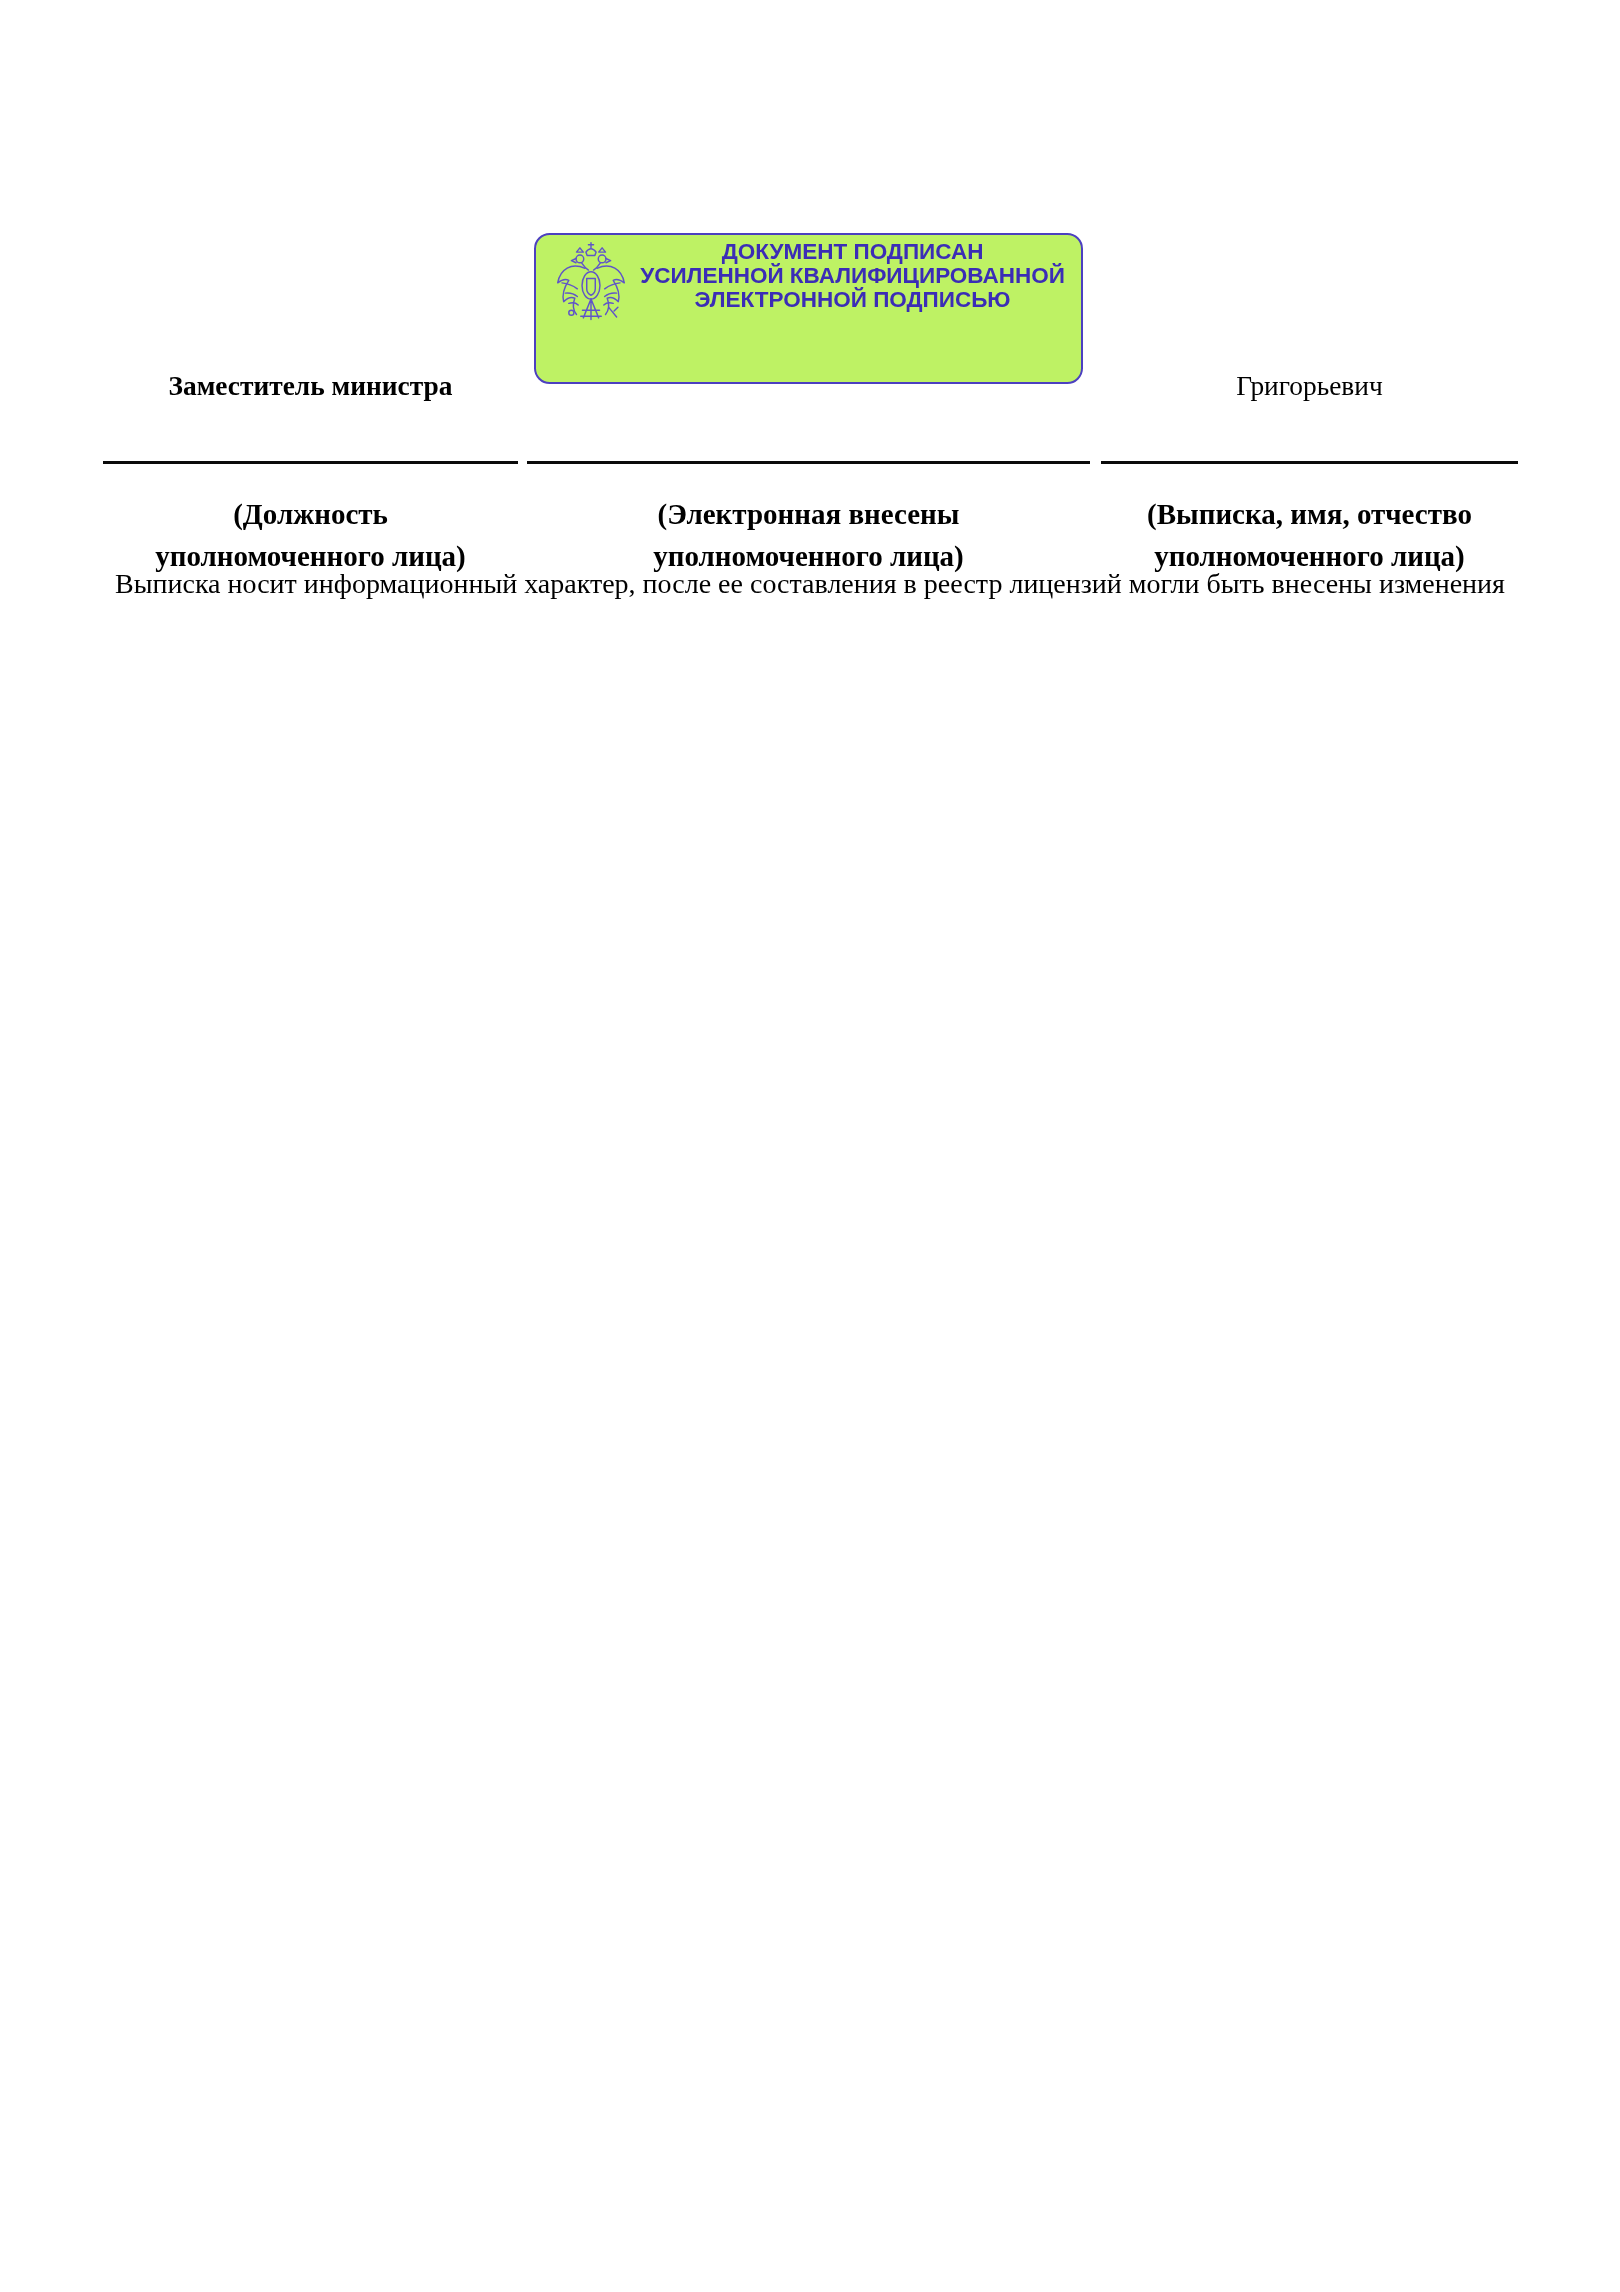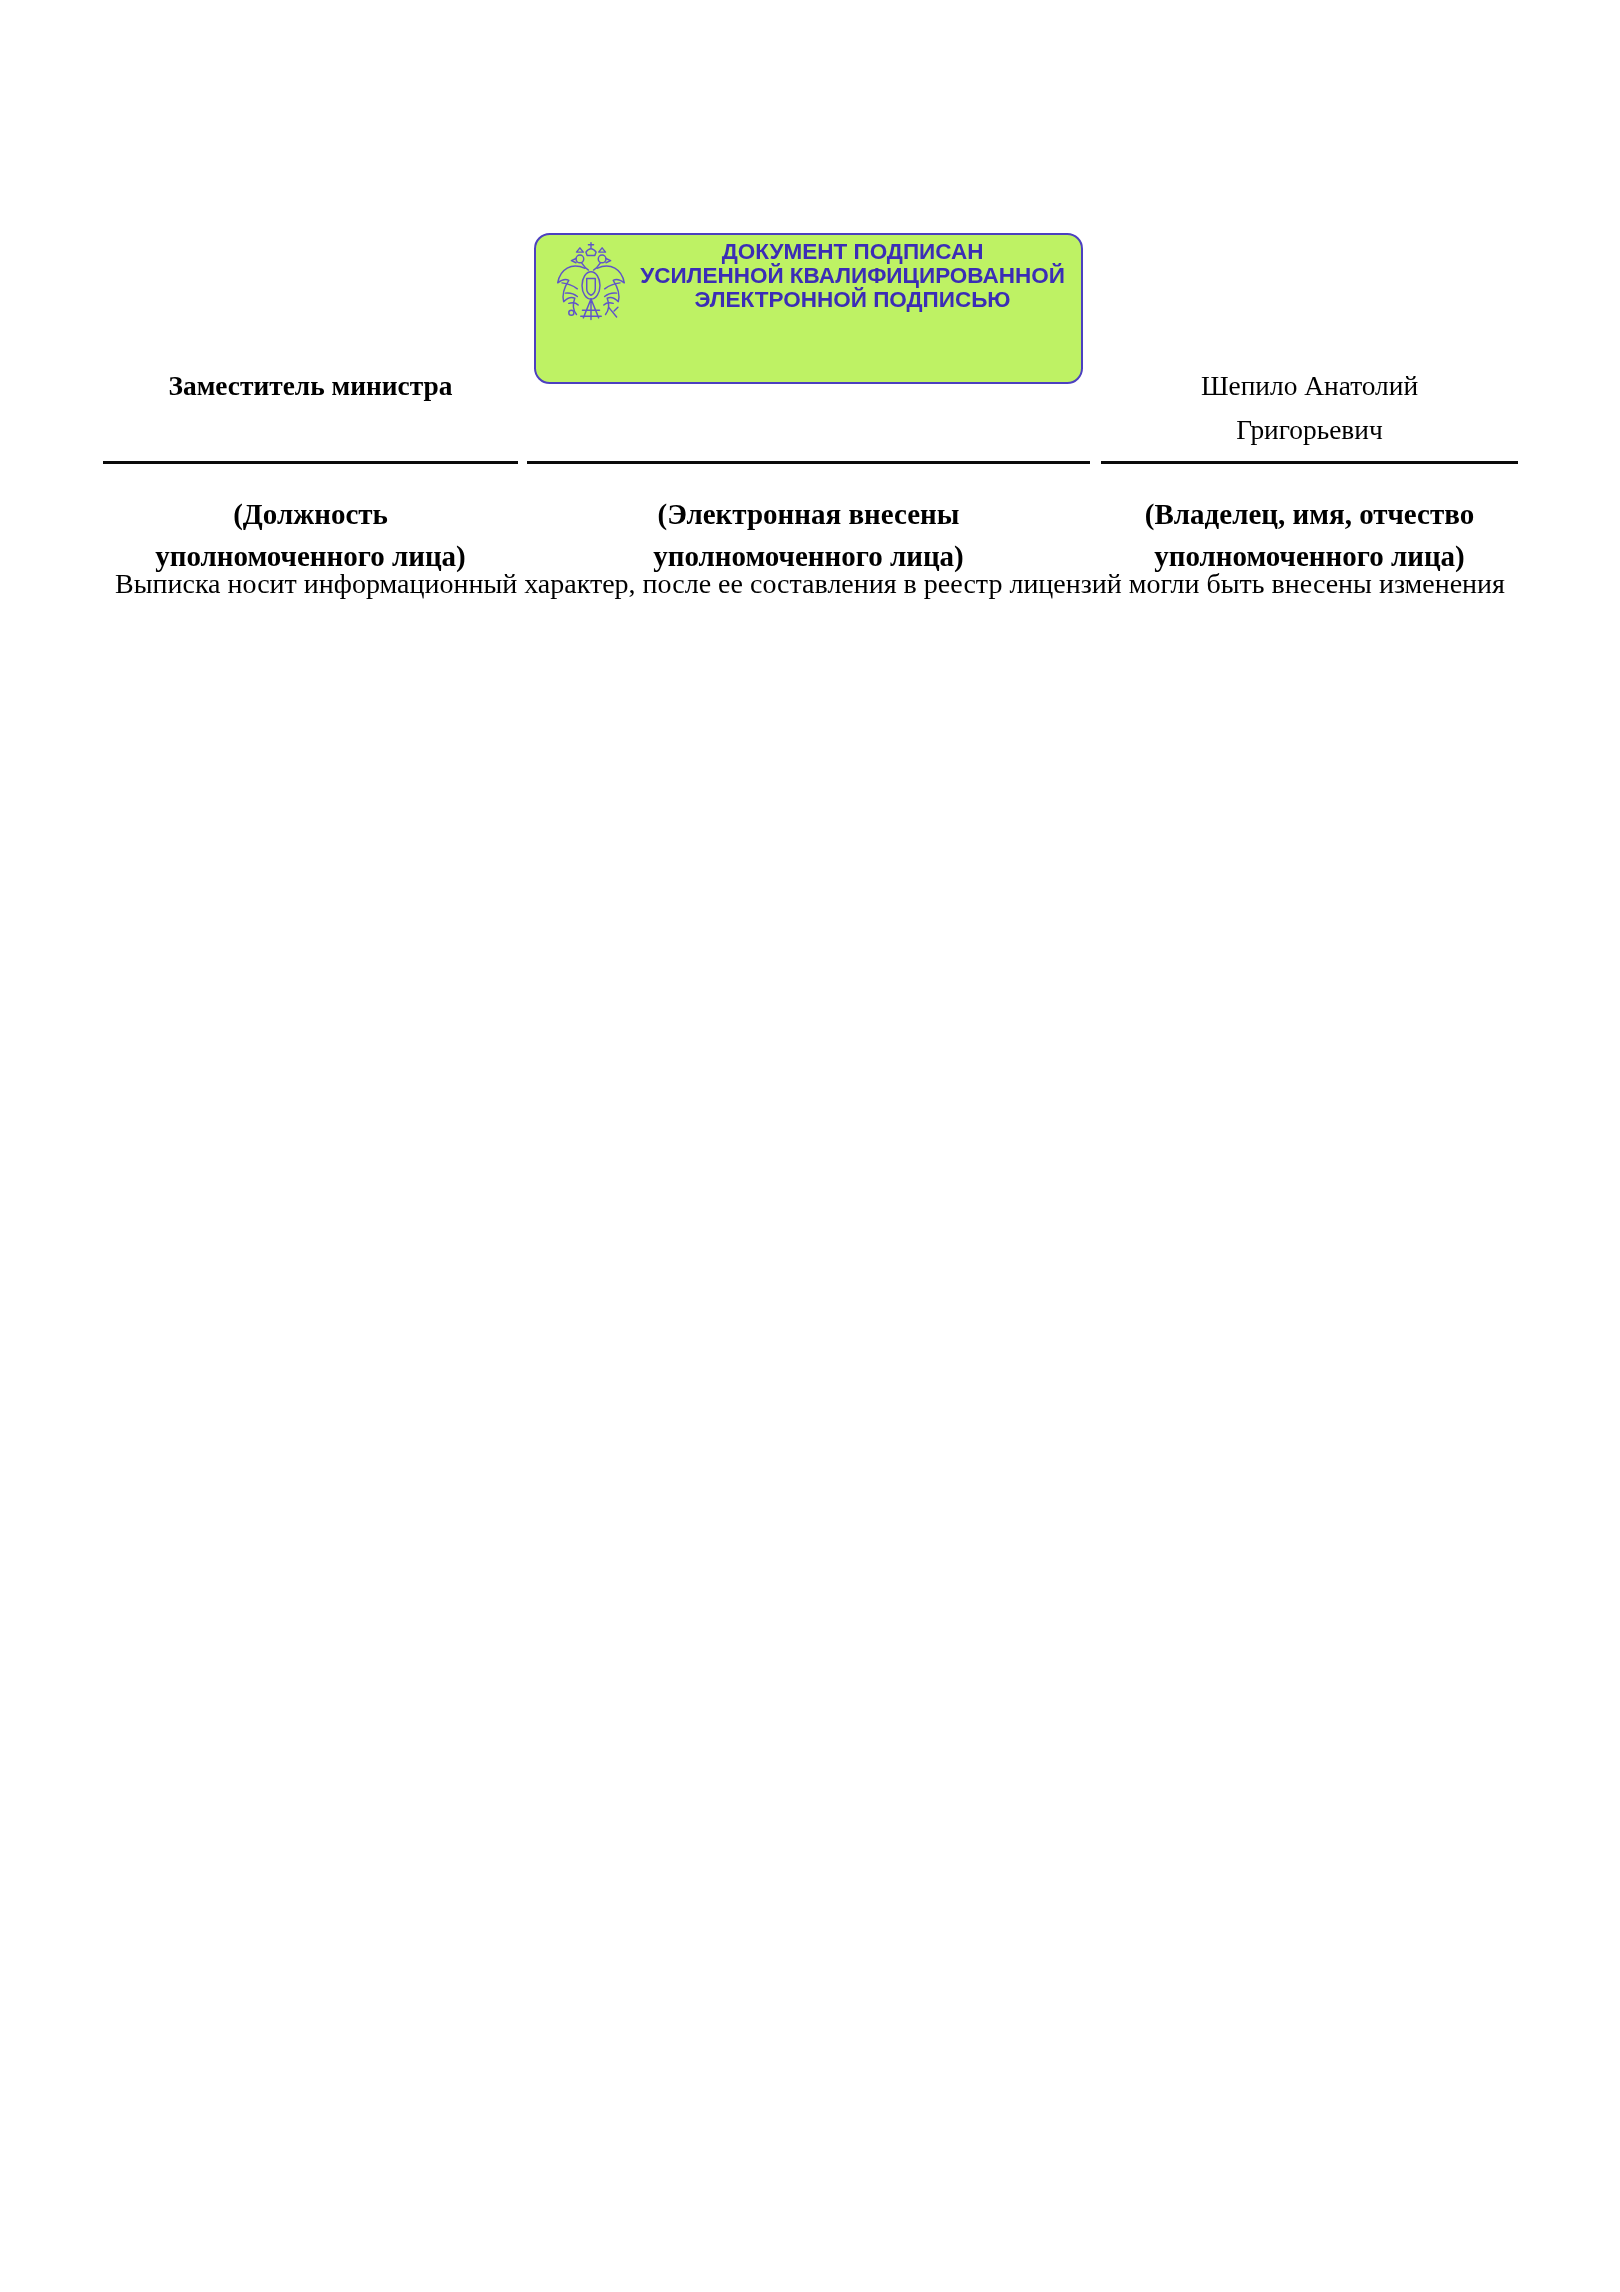--- a/index.html
+++ b/index.html
@@ -132,37 +132,36 @@
       <div>ДОКУМЕНТ ПОДПИСАН</div>
       <div>УСИЛЕННОЙ КВАЛИФИЦИРОВАННОЙ</div>
       <div>ЭЛЕКТРОННОЙ ПОДПИСЬЮ</div>
     </div>
 
   </div>
 
   <div class="col-value v1">Заместитель министра</div>
 
   <div class="col-value v3">
-    <div>Шепило Анатолий</div>
     <div>Григорьевич</div>
   </div>
 
   <div class="rule r1"></div>
   <div class="rule r2"></div>
   <div class="rule r3"></div>
 
   <div class="caption c1">
     <div>(Должность</div>
     <div>уполномоченного лица)</div>
   </div>
   <div class="caption c2">
     <div>(Электронная внесены</div>
     <div>уполномоченного лица)</div>
   </div>
   <div class="caption c3">
-    <div>(Владелец, имя, отчество</div>
+    <div>(Выписка, имя, отчество</div>
     <div>уполномоченного лица)</div>
   </div>
 
   <div class="footnote">Выписка носит информационный характер, после ее составления в реестр лицензий могли быть внесены изменения</div>
 
 </div>
 
 
 </body></html>

